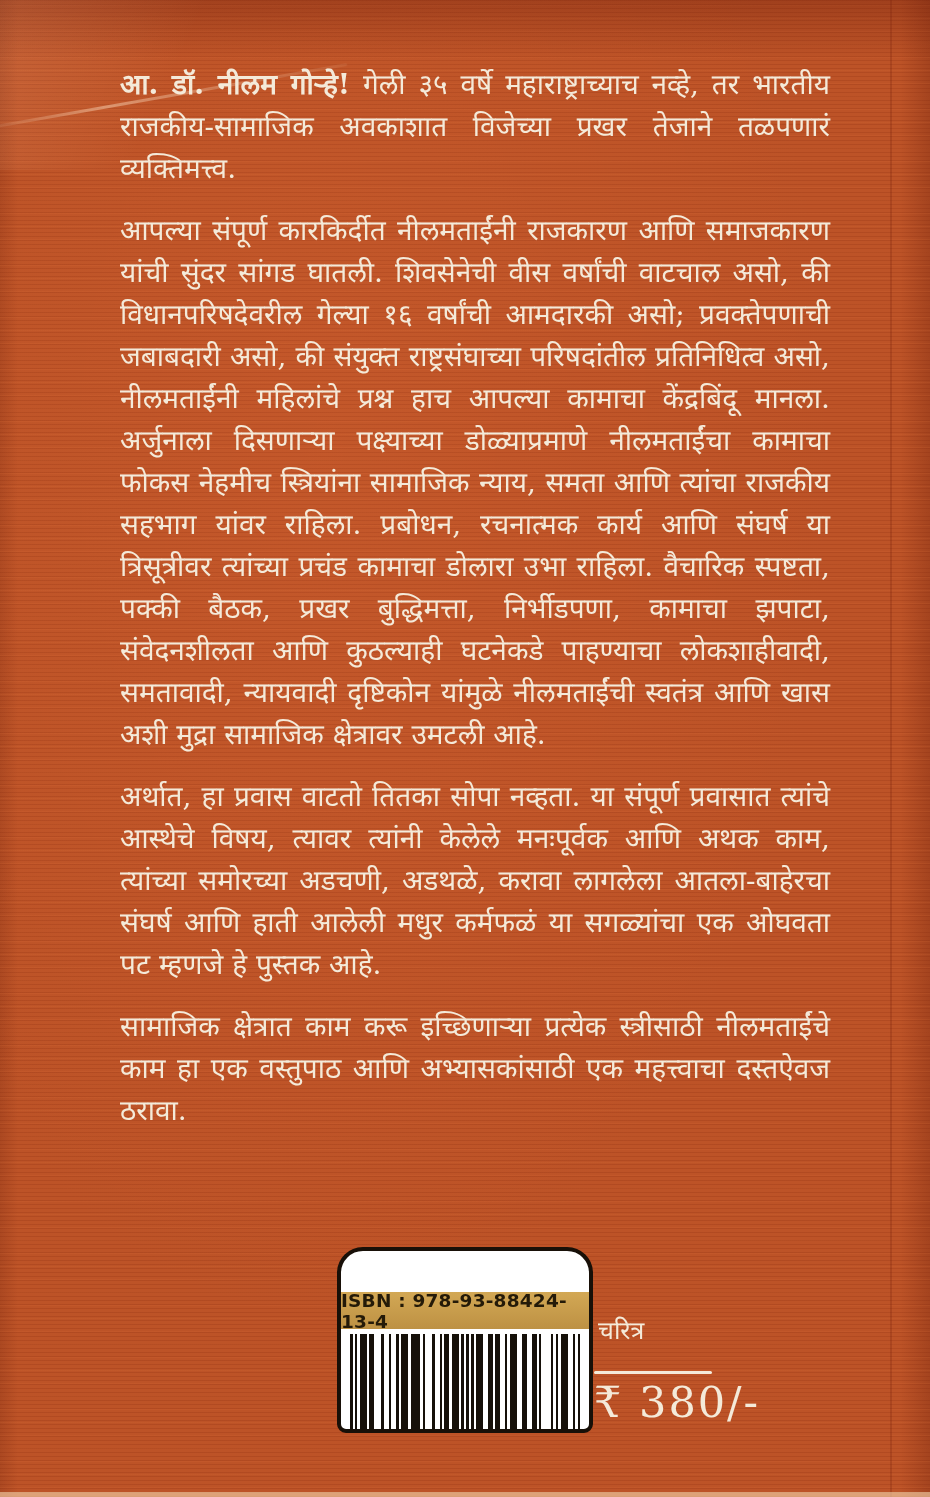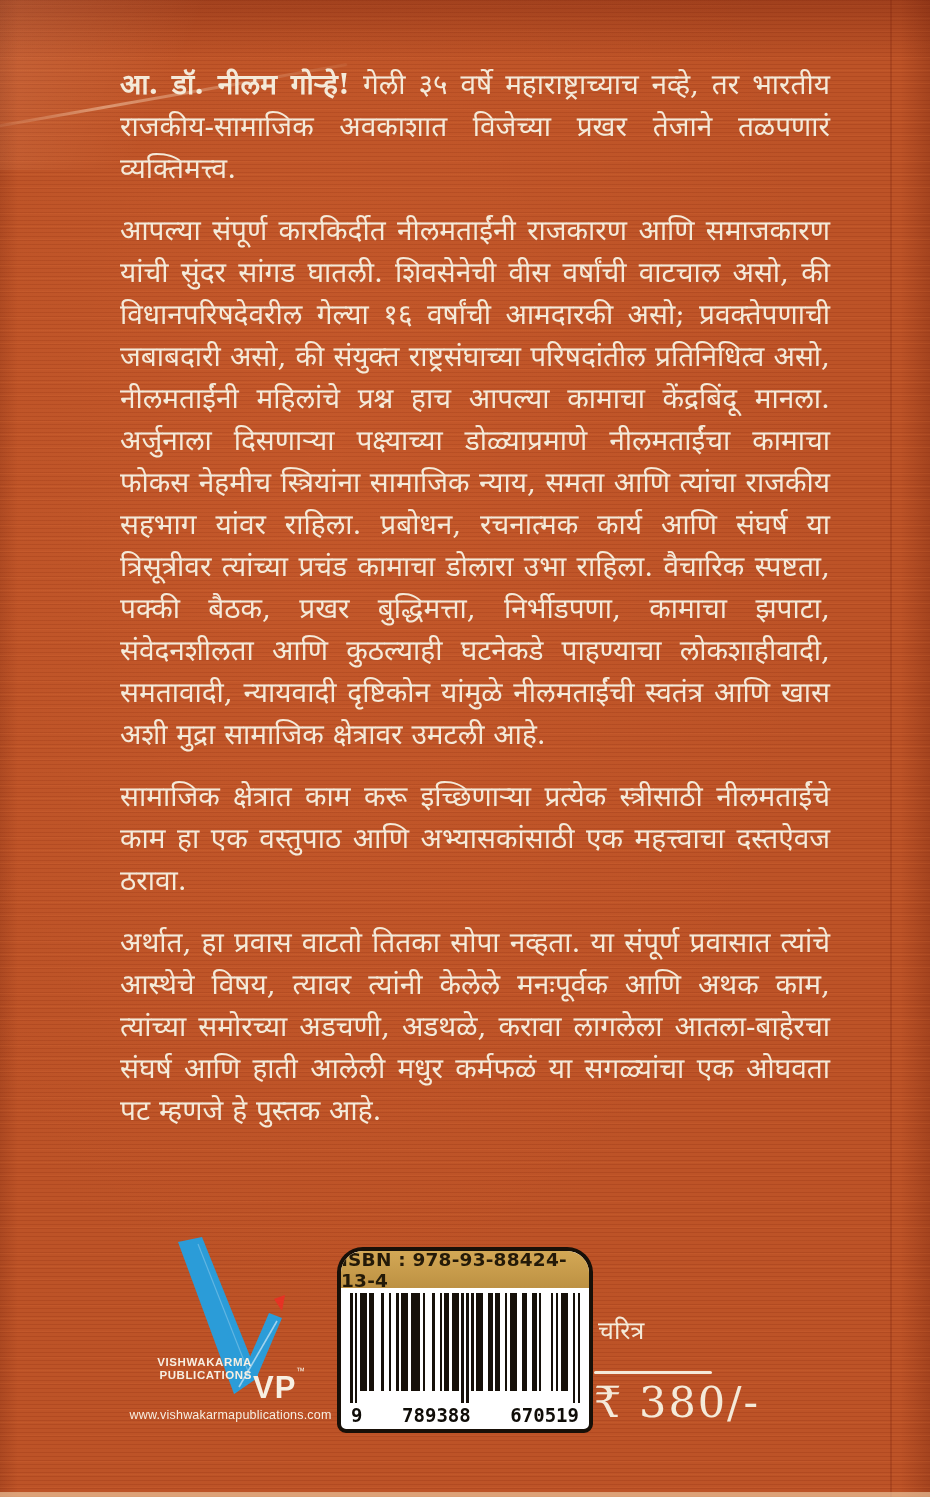--- a/index.html
+++ b/index.html
@@ -51,21 +51,21 @@
   .site{position:absolute;left:0px;top:172px;width:205px;text-align:center;
     font-size:12.5px;font-weight:normal;letter-spacing:0.2px;white-space:nowrap;}
 
   
   .isbn-box{position:absolute;left:337px;top:1247px;width:248px;height:178px;
     background:#ffffff;border:4px solid #181008;
     border-radius:26px 26px 9px 9px;overflow:hidden;
     box-sizing:content-box;}
   .isbn-band{height:37px;background:linear-gradient(180deg,#d3a855,#bd9143);
     color:#241a08;display:flex;align-items:center;justify-content:center;
-    font-family:"DejaVu Sans", sans-serif;font-size:18.5px;font-weight:bold;letter-spacing:0.2px;}
+    font-family:"DejaVu Sans", sans-serif;font-size:18.5px;font-weight:bold;letter-spacing:0.2px;margin-top:41px;}
   .bars{position:relative;margin:5px 9px 0 9px;height:110px;}
   .bars svg{width:100%;height:100%;display:block;}
   .digits{display:flex;justify-content:space-between;align-items:center;
     padding:0 10px;margin-top:1px;
     font-family:"DejaVu Sans Mono", monospace;font-size:19px;font-weight:bold;color:#100d08;}
 
   
   .genre{position:absolute;left:598px;top:1314px;color:#f4ead9;font-size:25px;line-height:34px;}
   .rule{position:absolute;left:594px;top:1371px;width:118px;height:3px;background:#f4ead9;border-radius:2px;}
   .price{position:absolute;left:594px;top:1378px;color:#f4ead9;font-size:43px;line-height:48px;letter-spacing:2px;}
@@ -76,40 +76,24 @@
 <div class="cover">
 
   <div class="top-shade"></div>
   <div class="crease-glow"></div>
   <div class="crease"></div>
   <div class="edge-line-right"></div>
 
   <div class="blurb">
     <p><strong>आ. डॉ. नीलम गोऱ्हे!</strong> <span>गेली ३५ वर्षे महाराष्ट्राच्याच नव्हे, तर भारतीय राजकीय-सामाजिक अवकाशात विजेच्या प्रखर तेजाने तळपणारं व्यक्तिमत्त्व.</span></p>
     <p><span>आपल्या संपूर्ण कारकिर्दीत नीलमताईंनी राजकारण आणि समाजकारण यांची सुंदर सांगड घातली. शिवसेनेची वीस वर्षांची वाटचाल असो, की विधानपरिषदेवरील गेल्या १६ वर्षांची आमदारकी असो; प्रवक्तेपणाची जबाबदारी असो, की संयुक्त राष्ट्रसंघाच्या परिषदांतील प्रतिनिधित्व असो, नीलमताईंनी महिलांचे प्रश्न हाच आपल्या कामाचा केंद्रबिंदू मानला. अर्जुनाला दिसणाऱ्या पक्ष्याच्या डोळ्याप्रमाणे नीलमताईंचा कामाचा फोकस नेहमीच स्त्रियांना सामाजिक न्याय, समता आणि त्यांचा राजकीय सहभाग यांवर राहिला. प्रबोधन, रचनात्मक कार्य आणि संघर्ष या त्रिसूत्रीवर त्यांच्या प्रचंड कामाचा डोलारा उभा राहिला. वैचारिक स्पष्टता, पक्की बैठक, प्रखर बुद्धिमत्ता, निर्भीडपणा, कामाचा झपाटा, संवेदनशीलता आणि कुठल्याही घटनेकडे पाहण्याचा लोकशाहीवादी, समतावादी, न्यायवादी दृष्टिकोन यांमुळे नीलमताईंची स्वतंत्र आणि खास अशी मुद्रा सामाजिक क्षेत्रावर उमटली आहे.</span></p>
+    <p><span>अर्थात, हा प्रवास वाटतो तितका सोपा नव्हता. या संपूर्ण प्रवासात त्यांचे आस्थेचे विषय, त्यावर त्यांनी केलेले मनःपूर्वक आणि अथक काम, त्यांच्या समोरच्या अडचणी, अडथळे, करावा लागलेला आतला-बाहेरचा संघर्ष आणि हाती आलेली मधुर कर्मफळं या सगळ्यांचा एक ओघवता पट म्हणजे हे पुस्तक आहे.</span></p>
     <p><span>सामाजिक क्षेत्रात काम करू इच्छिणाऱ्या प्रत्येक स्त्रीसाठी नीलमताईंचे काम हा एक वस्तुपाठ आणि अभ्यासकांसाठी एक महत्त्वाचा दस्तऐवज ठरावा.</span></p>
-    <p><span>अर्थात, हा प्रवास वाटतो तितका सोपा नव्हता. या संपूर्ण प्रवासात त्यांचे आस्थेचे विषय, त्यावर त्यांनी केलेले मनःपूर्वक आणि अथक काम, त्यांच्या समोरच्या अडचणी, अडथळे, करावा लागलेला आतला-बाहेरचा संघर्ष आणि हाती आलेली मधुर कर्मफळं या सगळ्यांचा एक ओघवता पट म्हणजे हे पुस्तक आहे.</span></p>
   </div>
 
-  <div class="logo">
-    <svg viewBox="0 0 205 190" aria-hidden="true">
-      <polygon points="50,6 74,1 130,140 106,158" fill="#2b9cd8"></polygon>
-      <polygon points="106,158 128,143 154,82 141,77" fill="#2b9cd8"></polygon>
-      <path d="M111,151 L149,85" stroke="rgba(255,255,255,0.55)" stroke-width="1.6" fill="none"></path>
-      <path d="M70,8 L122,140" stroke="rgba(255,255,255,0.25)" stroke-width="1.2" fill="none"></path>
-      <polygon points="146,63 157,59 154,75" fill="#e63224"></polygon>
-    </svg>
-    <div class="pub-name">
-      <div>VISHWAKARMA</div>
-      <div>PUBLICATIONS</div>
-    </div>
-    <div class="vp">VP</div>
-    <div class="tm">™</div>
-    <div class="site">www.vishwakarmapublications.com</div>
-  </div>
 
   <div class="isbn-box">
     <div class="isbn-band">ISBN : 978-93-88424-13-4</div>
     <div class="bars">
       <svg id="barcode-svg" viewBox="0 0 95 44" preserveAspectRatio="none" shape-rendering="crispEdges">
           <rect x="0" y="0" width="1.05" height="44" fill="#161009"></rect>
           <rect x="2" y="0" width="1.05" height="44" fill="#161009"></rect>
           <rect x="4" y="0" width="1.05" height="39" fill="#161009"></rect>
           <rect x="5" y="0" width="1.05" height="39" fill="#161009"></rect>
           <rect x="6" y="0" width="1.05" height="39" fill="#161009"></rect>

